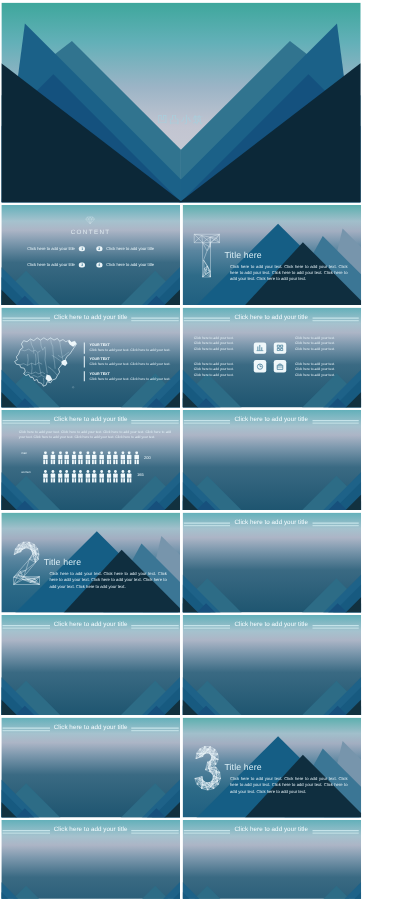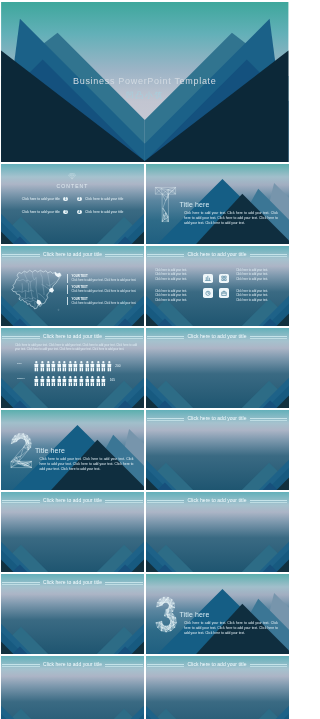--- a/index.html
+++ b/index.html
@@ -94,21 +94,20 @@
       <polygon points="0,49 147,162 0,162" fill="#0c2838"></polygon>
     </g>
     <g>
       <polygon points="233,31 145,119 145,162 290,162 290,75" fill="#31748f"></polygon>
       <polygon points="271,17 145,143 145,162 290,162" fill="#1b6188"></polygon>
       <polygon points="248,58 145,161 145,162 290,162 290,100" fill="#14517e"></polygon>
       <polygon points="290,49 143,162 290,162" fill="#0c2838"></polygon>
     </g>
   </svg>
   <div class="cover-year"></div>
-  <div class="cover-sub">Business PowerPoint Template</div>
   <div class="cover-brand">凹凸小筑</div>
 </div>
 
 <div class="grid">
 <div class="row">
         <div class="slide">
           <svg class="sbg" width="143" height="80.5" viewBox="0 0 144 81" preserveAspectRatio="none">
 <defs>
               <linearGradient id="g1" x1="0" y1="0" x2="0" y2="1">
 <stop offset="0" stop-color="#63b0ba"></stop>

